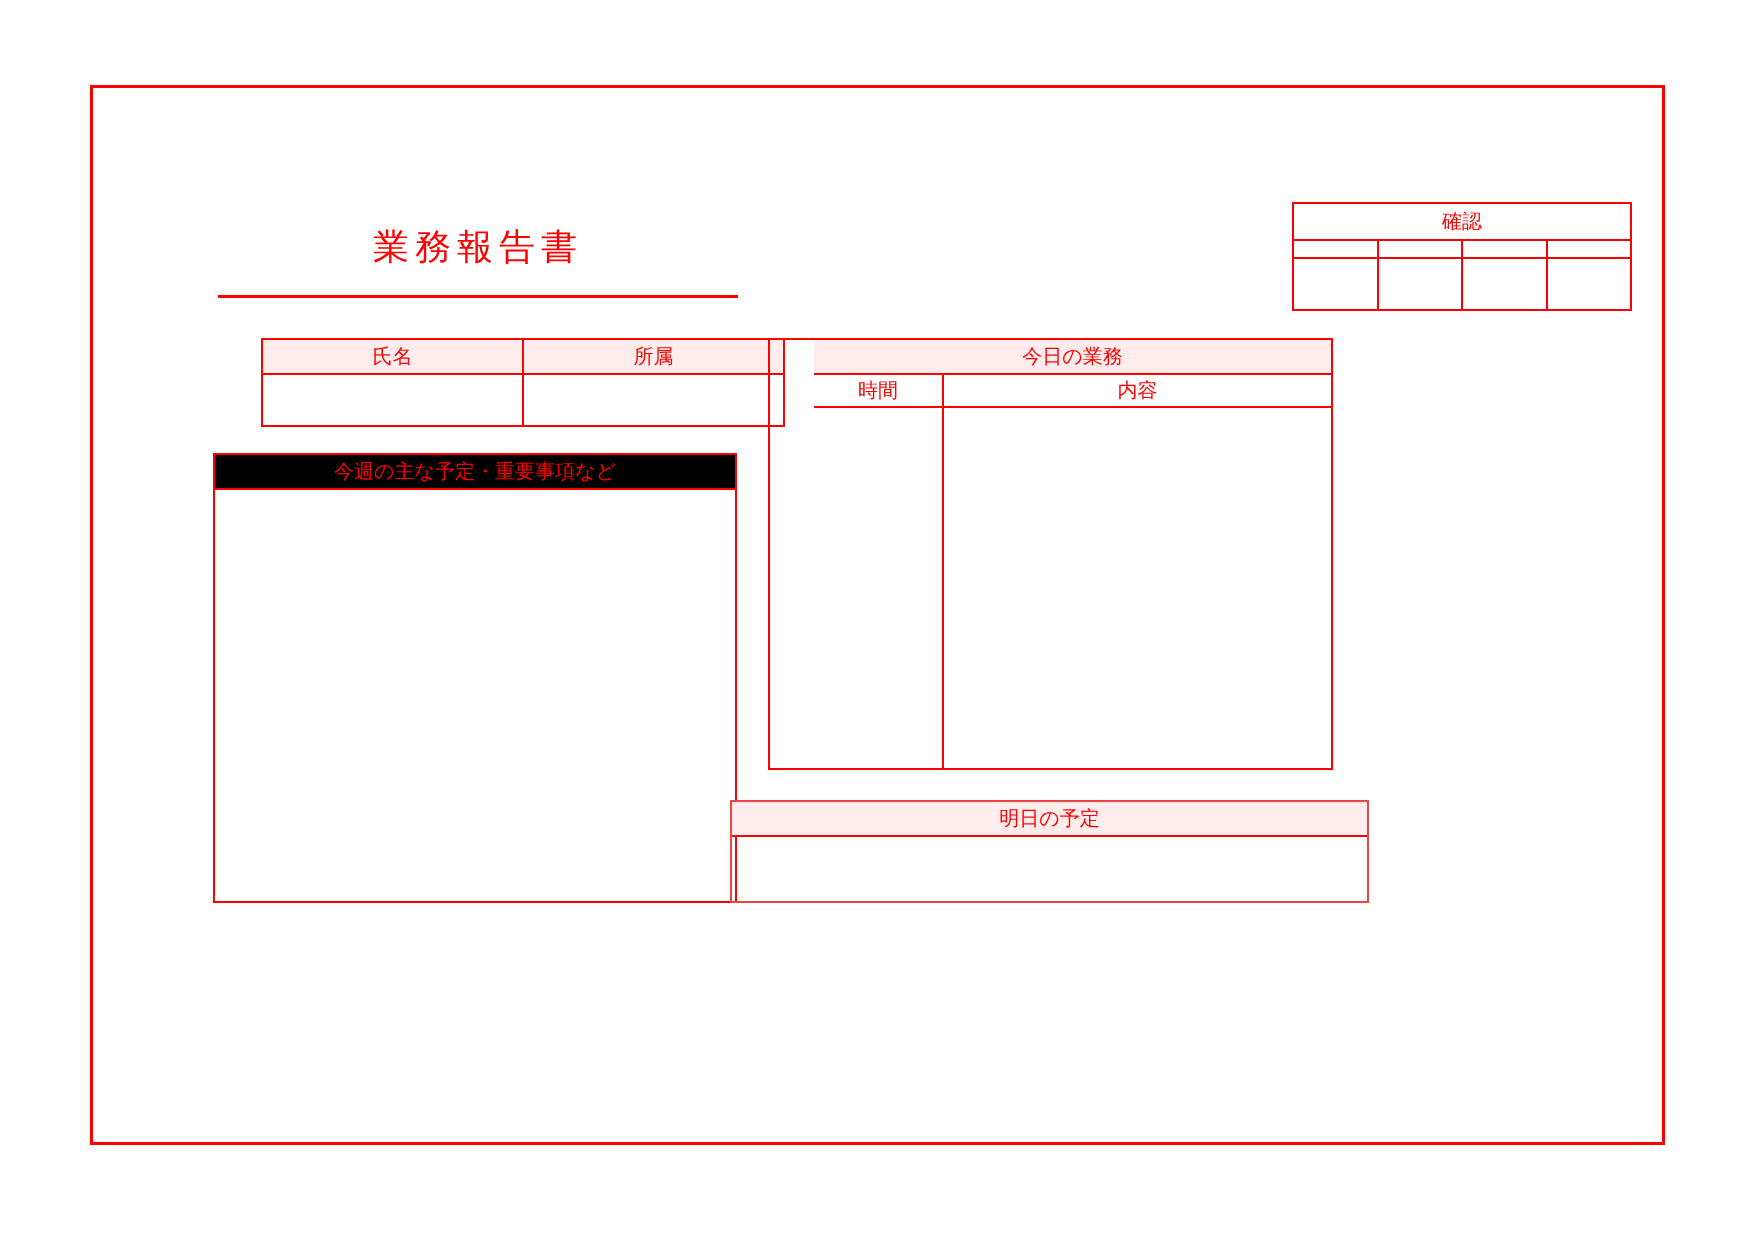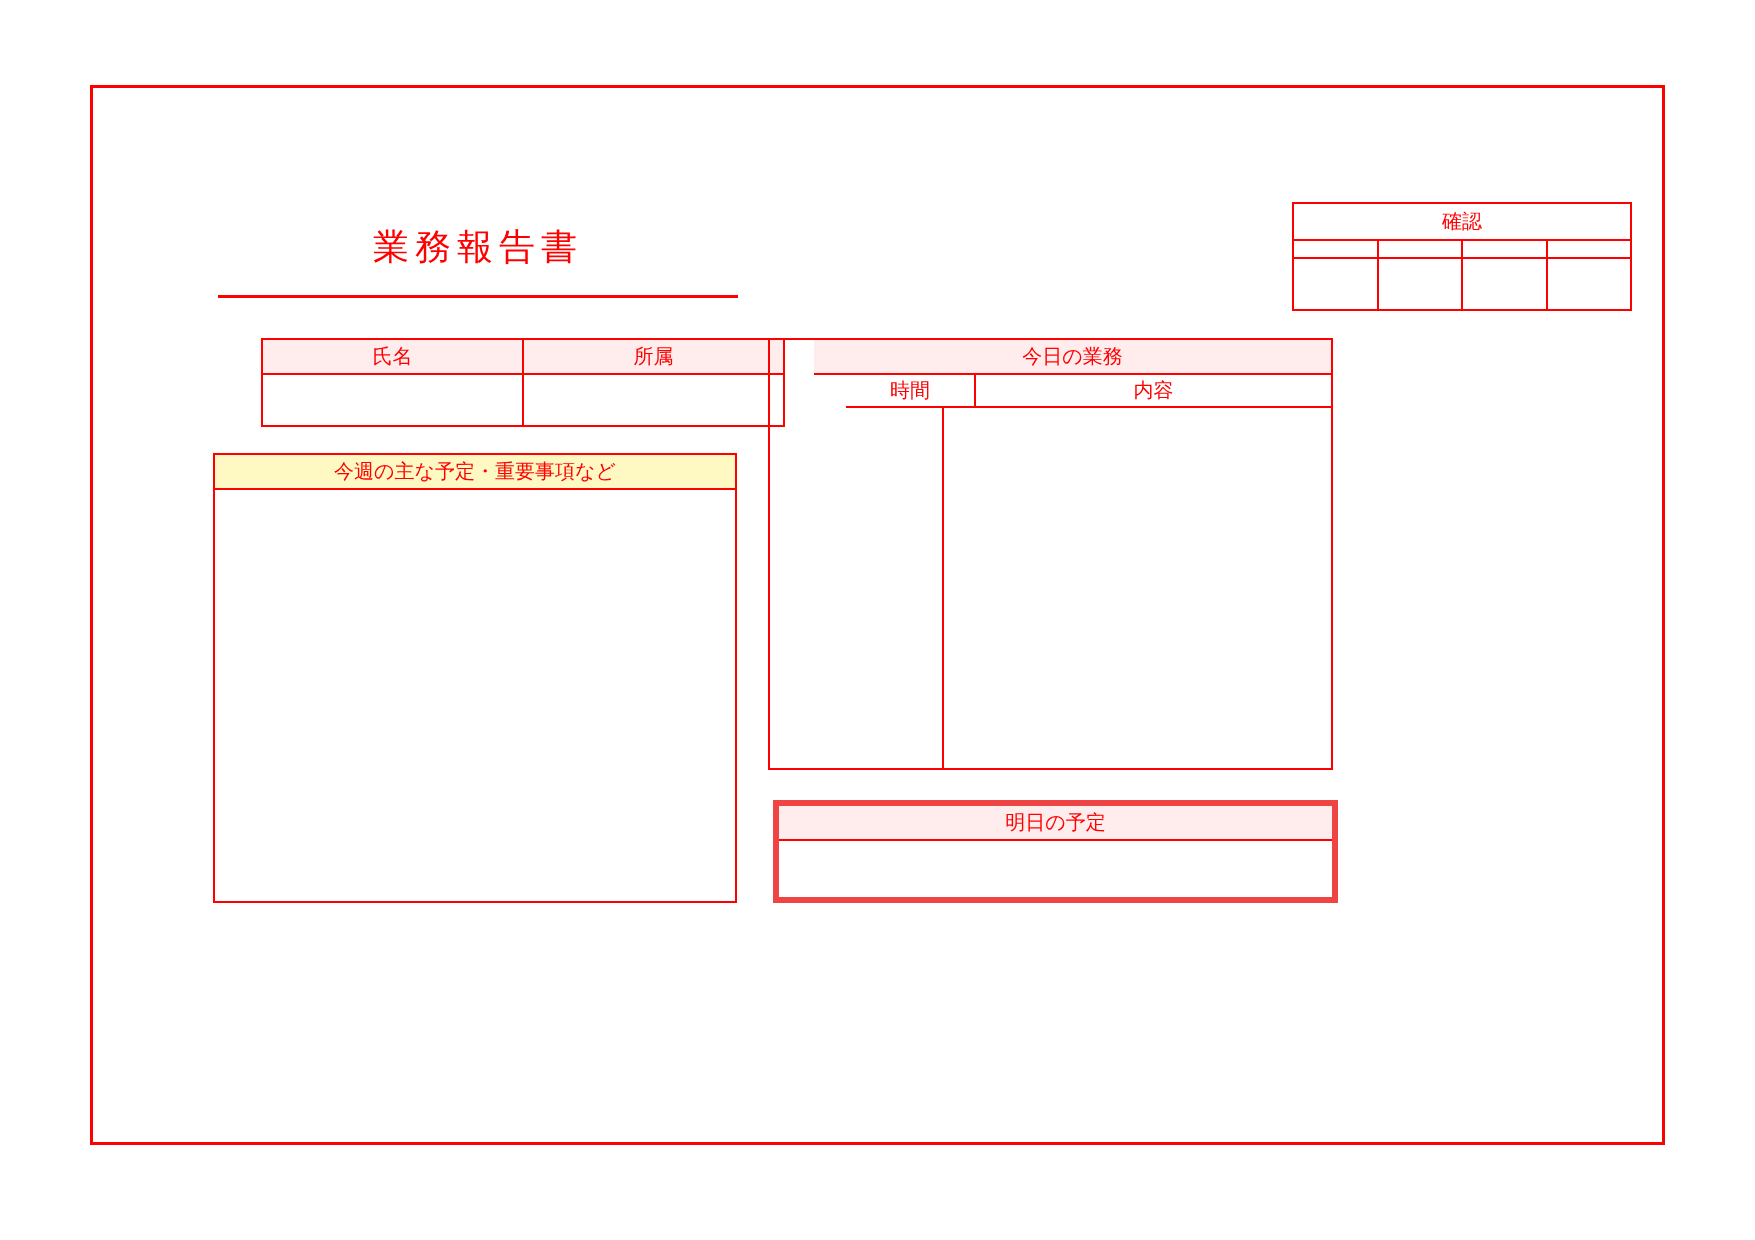--- a/index.html
+++ b/index.html
@@ -112,21 +112,21 @@
   
   .week-box {
     position: absolute;
     left: 120px;
     top: 365px;
     width: 524px;
     height: 450px;
     border: 2px solid #ff0000;
   }
   .week-head {
-    background: #fef9c3;
+    background: #000000;
     text-align: center;
     color: #ff0000;
     font-size: 20px;
     padding: 3px 0;
     border-bottom: 2px solid #ff0000;
   }
 
   
   .today-box {
     position: absolute;
@@ -143,21 +143,20 @@
     background: #ffecec;
     text-align: center;
     color: #ff0000;
     font-size: 20px;
     padding: 3px 0;
     border-bottom: 2px solid #ff0000;
   }
   .today-subhead {
     display: flex;
     border-bottom: 2px solid #ff0000;
-    margin-left: 32px;
   }
   .today-col-time {
     width: 130px;
     text-align: center;
     color: #ff0000;
     font-size: 20px;
     padding: 2px 0;
     border-right: 2px solid #ff0000;
   }
   .today-col-content {
@@ -173,25 +172,25 @@
   }
   .today-body-time {
     width: 130px;
     border-right: 2px solid #ff0000;
   }
   .today-body-content { flex: 1; }
 
   
   .tomorrow-box {
     position: absolute;
-    left: 680px;
+    left: 637px;
     top: 712px;
-    width: 565px;
+    width: 639px;
     height: 103px;
-    border: 6px solid #ef4444;
+    border: 2px solid #ef4444;
   }
   .tomorrow-head {
     background: #ffecec;
     text-align: center;
     color: #ff0000;
     font-size: 20px;
     padding: 3px 0;
     border-bottom: 2px solid #ff0000;
   }
 </style>

